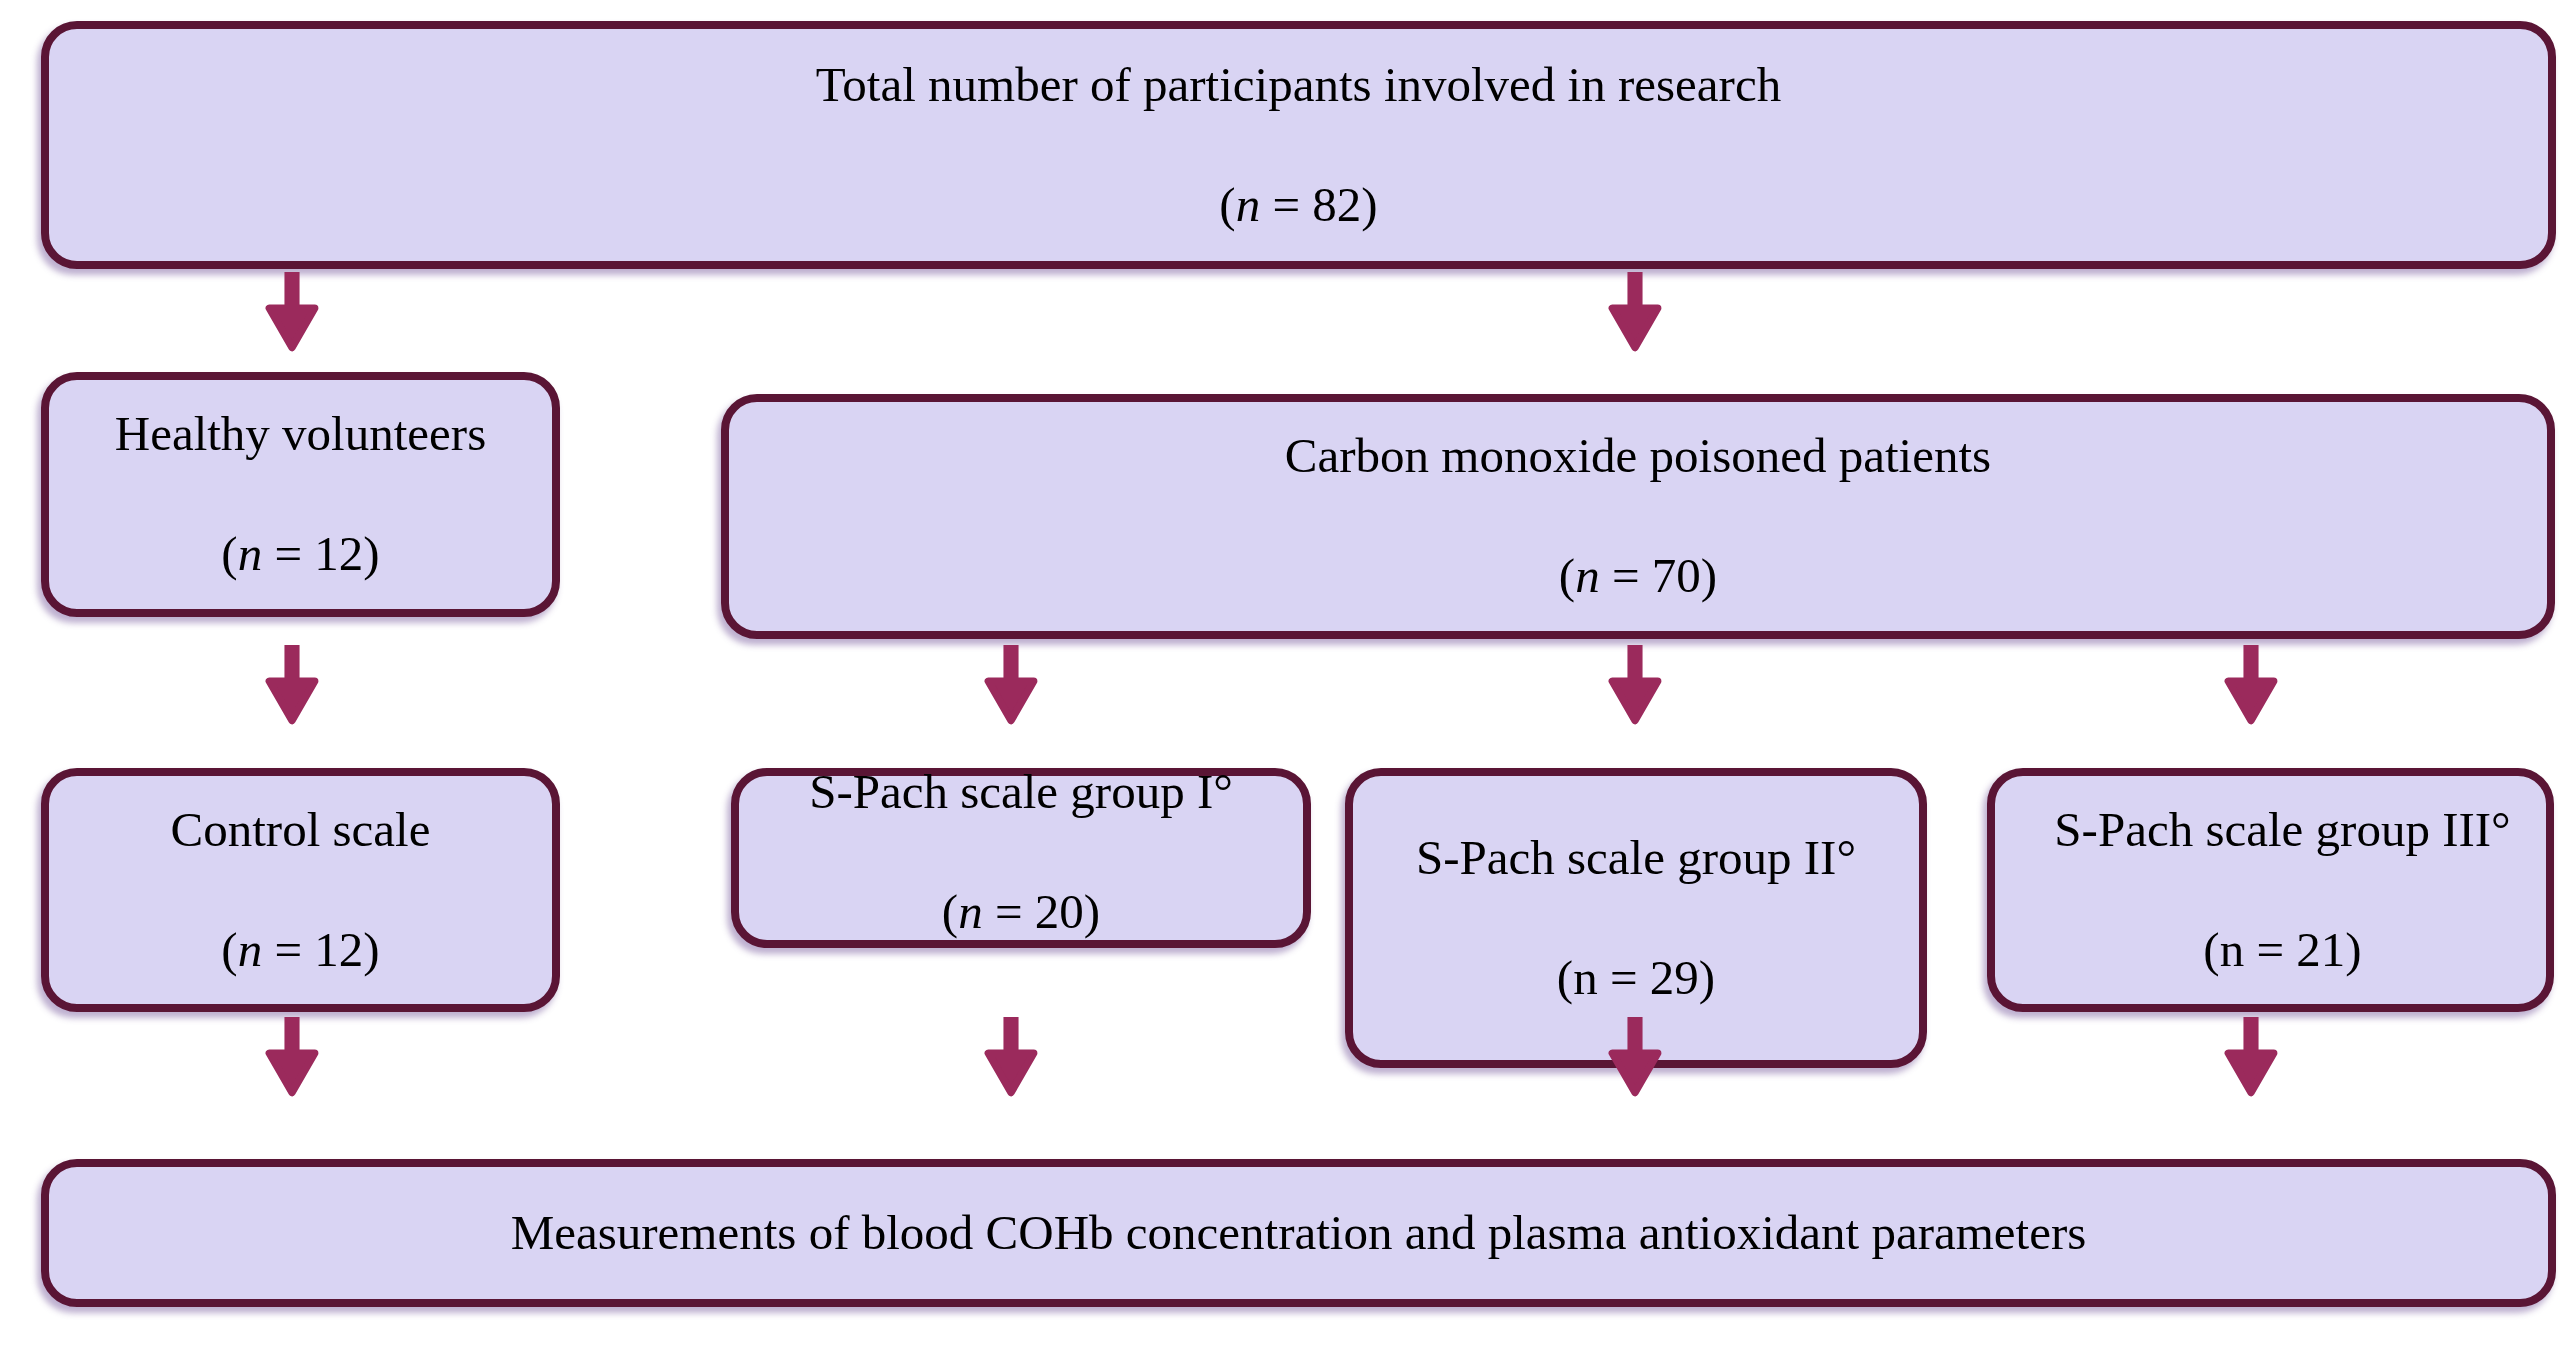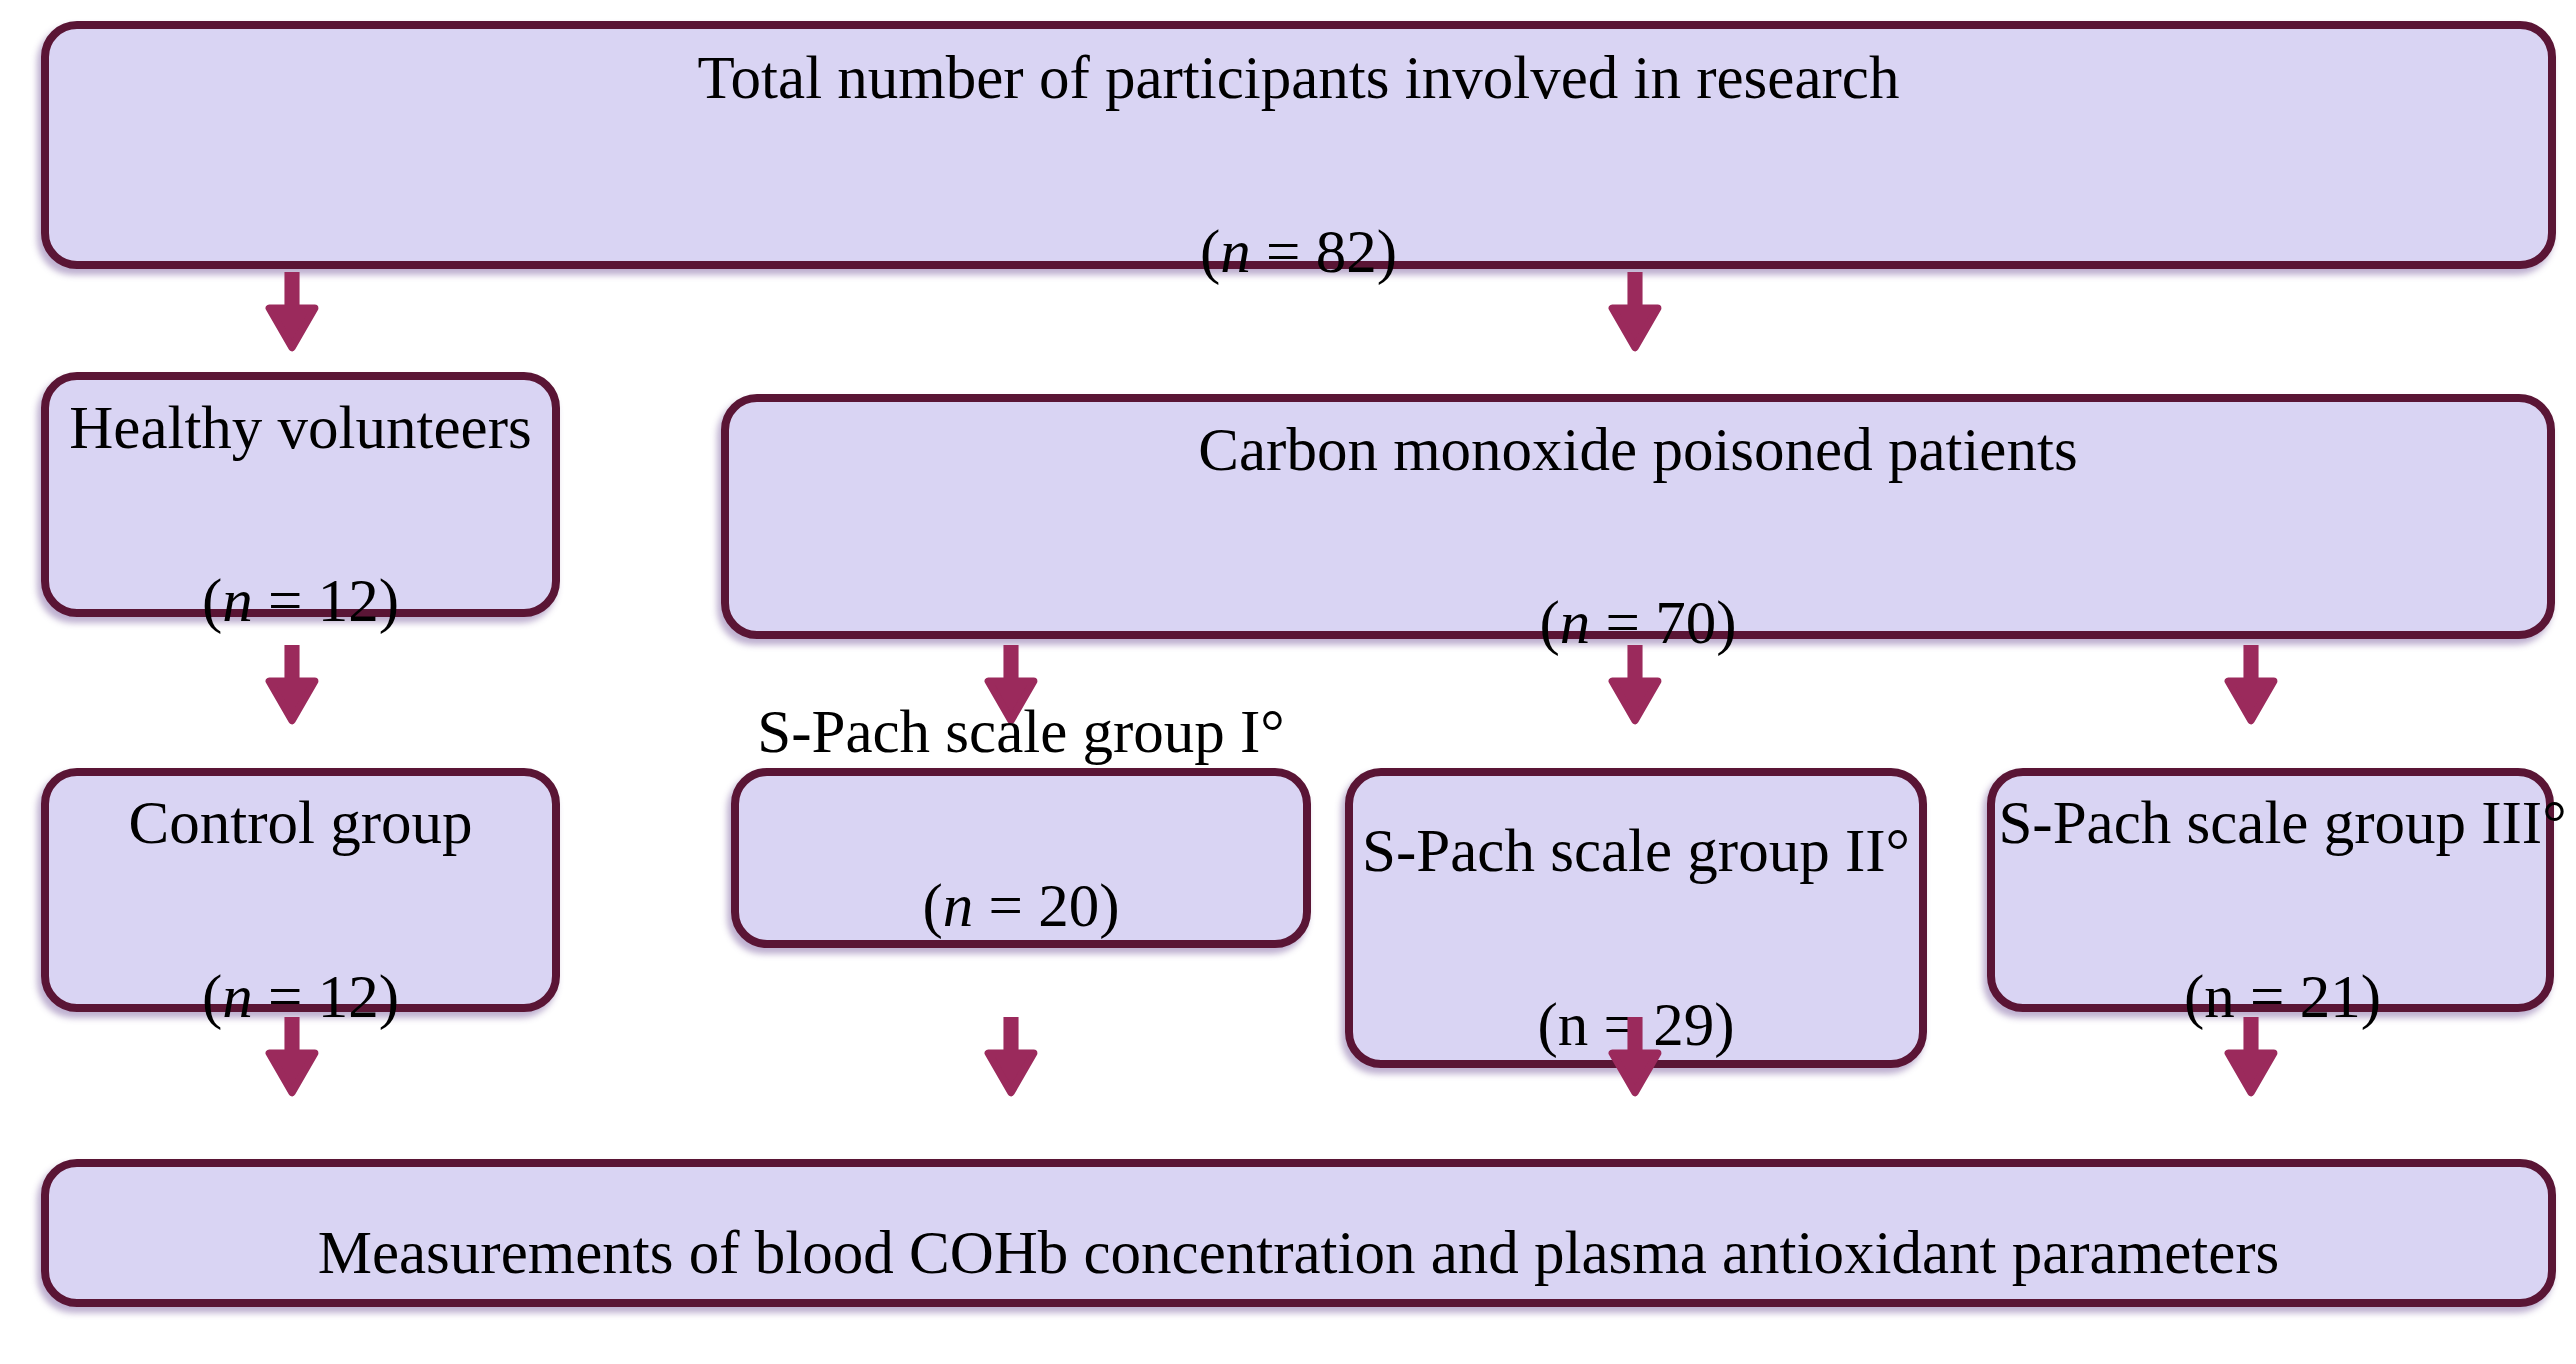--- a/index.html
+++ b/index.html
@@ -29,24 +29,23 @@
     display:flex;
     flex-direction:column;
     align-items:center;
     justify-content:center;
     text-align:center;
     gap:65px;
     box-shadow:-3.8px 5.3px 6.8px rgba(110,80,150,0.45);
   }
   .box .title,
   .box .count{
-    font-size:61px;
+    font-size:49px;
     line-height:1.12;
     white-space:nowrap;
-    margin-top:40px;
   }
   .n{font-style:italic;}
   .n.upright{font-style:normal;}
   .n.italic{font-style:italic;}
   .arrow{
     position:absolute;
     width:58px;
     height:80px;
     fill:var(--arrow);
     stroke:var(--arrow);
@@ -94,21 +93,21 @@
   <svg class="arrow" style="left:1606px;top:645px;" viewBox="0 0 76 106">
       <rect x="28" y="0" width="20" height="52"></rect>
       <path d="M8 48 L68 48 L38 100 Z"></path>
     </svg>
   <svg class="arrow" style="left:2222px;top:645px;" viewBox="0 0 76 106">
       <rect x="28" y="0" width="20" height="52"></rect>
       <path d="M8 48 L68 48 L38 100 Z"></path>
     </svg>
 
   <div class="box" style="left:41px;top:768px;width:519px;height:244px;">
-    <div class="title">Control group</div>
+    <div class="title">Control scale</div>
     <div class="count"><span>(</span><span class="n italic">n</span><span> = 12)</span></div>
   </div>
 
   <div class="box" style="left:731px;top:768px;width:580px;height:180px;justify-content:flex-end;">
     <div class="title">S-Pach scale group I°</div>
     <div class="count"><span>(</span><span class="n italic">n</span><span> = 20)</span></div>
   </div>
 
   <div class="box" style="left:1345px;top:768px;width:582px;height:300px;">
     <div class="title">S-Pach scale group II°</div>

